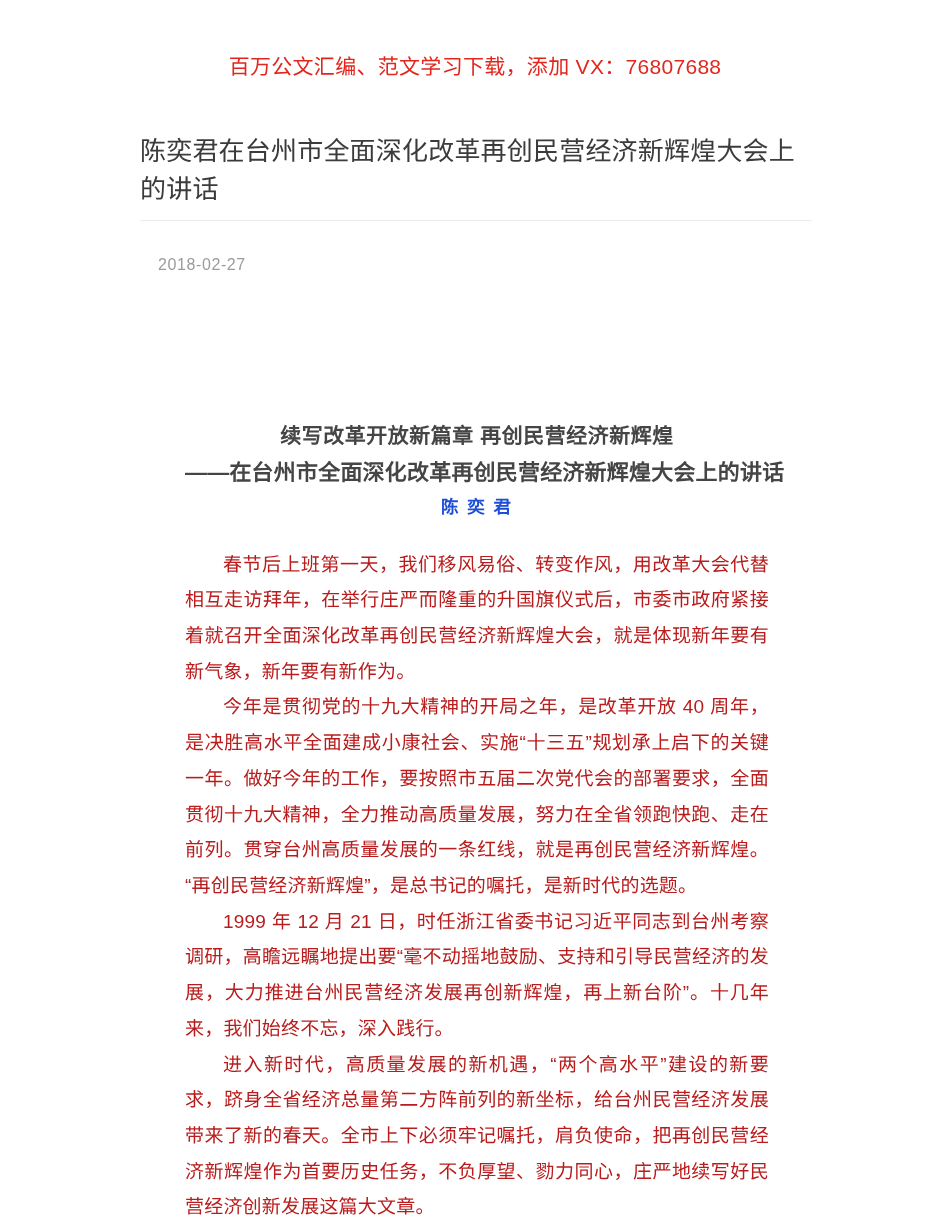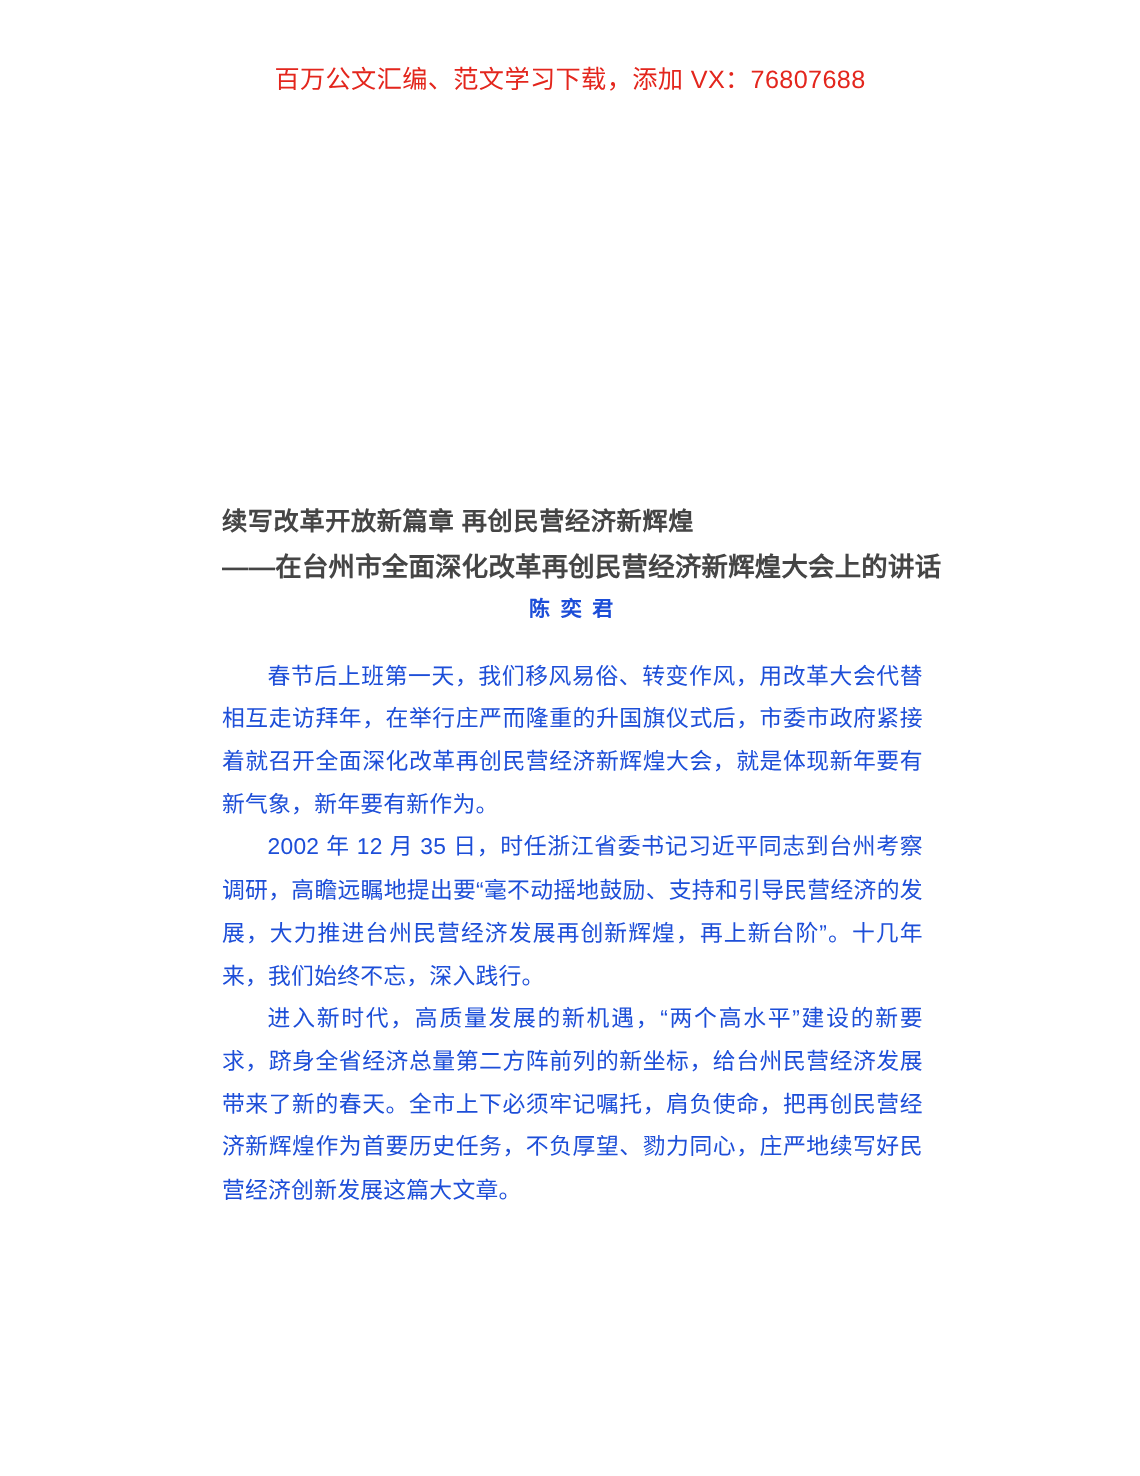--- a/index.html
+++ b/index.html
@@ -78,20 +78,21 @@
     position: absolute;
     top: 420px;
     left: 185px;
     width: 584px;
   }
 
   .doc-title {
     font-size: 21px;
     font-weight: bold;
     color: #454545;
+    text-align: center;
     line-height: 1.5;
     letter-spacing: 0.5px;
     margin: 0 0 4px 0;
   }
   .doc-subtitle {
     font-size: 22px;
     font-weight: bold;
     color: #454545;
     text-align: center;
     line-height: 1.5;
@@ -116,43 +117,49 @@
     line-height: 1.6;
     letter-spacing: 0.4px;
     margin: 0;
   }
 
   .doc-body {
     margin-top: 26px;
   }
   .doc-para {
     font-size: 19px;
-    color: #1d4ed8;
+    color: #b91c1c;
     line-height: 1.88;
     text-align: justify;
     text-justify: inter-ideograph;
     text-indent: 2em;
     margin: 0;
     letter-spacing: 0.2px;
     font-weight: 400;
   }
 </style>
 </head>
 <body>
 
 <div class="page">
 
   <div class="promo-banner">百万公文汇编、范文学习下载，添加 VX：76807688</div>
 
+  <div class="article-header">
+    <h1 class="article-title">陈奕君在台州市全面深化改革再创民营经济新辉煌大会上的讲话</h1>
+    <div class="header-divider"></div>
+    <div class="article-date">2018-02-27</div>
+  </div>
 
   <div class="doc">
     <div class="doc-title">续写改革开放新篇章 再创民营经济新辉煌</div>
     <div class="doc-subtitle">——在台州市全面深化改革再创民营经济新辉煌大会上的讲话</div>
     <div class="doc-author">陈 奕 君</div>
 
     <div class="doc-body">
       <p class="doc-para">春节后上班第一天，我们移风易俗、转变作风，用改革大会代替相互走访拜年，在举行庄严而隆重的升国旗仪式后，市委市政府紧接着就召开全面深化改革再创民营经济新辉煌大会，就是体现新年要有新气象，新年要有新作为。</p>
-      <p class="doc-para">2002 年 12 月 35 日，时任浙江省委书记习近平同志到台州考察调研，高瞻远瞩地提出要“毫不动摇地鼓励、支持和引导民营经济的发展，大力推进台州民营经济发展再创新辉煌，再上新台阶”。十几年来，我们始终不忘，深入践行。</p>
+      <p class="doc-para">今年是贯彻党的十九大精神的开局之年，是改革开放 40 周年，是决胜高水平全面建成小康社会、实施“十三五”规划承上启下的关键一年。做好今年的工作，要按照市五届二次党代会的部署要求，全面贯彻十九大精神，全力推动高质量发展，努力在全省领跑快跑、走在前列。贯穿台州高质量发展的一条红线，就是再创民营经济新辉煌。“再创民营经济新辉煌”，是总书记的嘱托，是新时代的选题。</p>
+      <p class="doc-para">1999 年 12 月 21 日，时任浙江省委书记习近平同志到台州考察调研，高瞻远瞩地提出要“毫不动摇地鼓励、支持和引导民营经济的发展，大力推进台州民营经济发展再创新辉煌，再上新台阶”。十几年来，我们始终不忘，深入践行。</p>
       <p class="doc-para">进入新时代，高质量发展的新机遇，“两个高水平”建设的新要求，跻身全省经济总量第二方阵前列的新坐标，给台州民营经济发展带来了新的春天。全市上下必须牢记嘱托，肩负使命，把再创民营经济新辉煌作为首要历史任务，不负厚望、勠力同心，庄严地续写好民营经济创新发展这篇大文章。</p>
     </div>
   </div>
 
 </div>
 
 </body></html>

